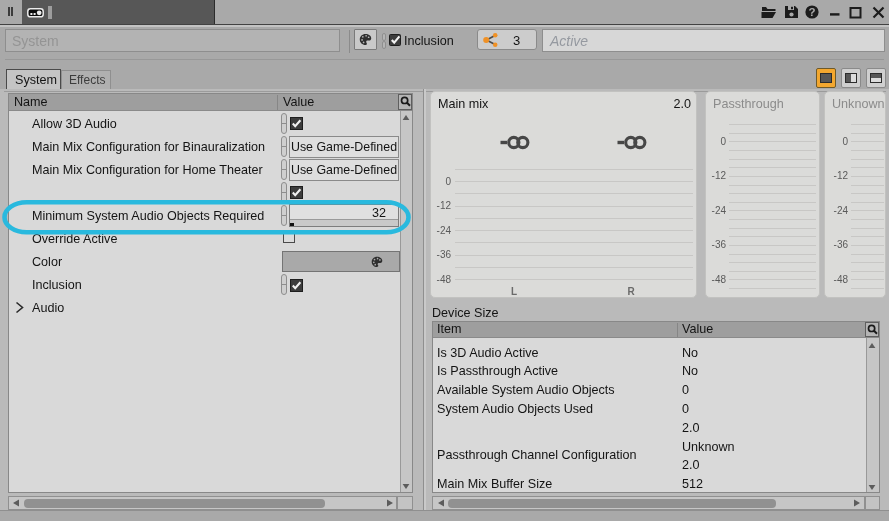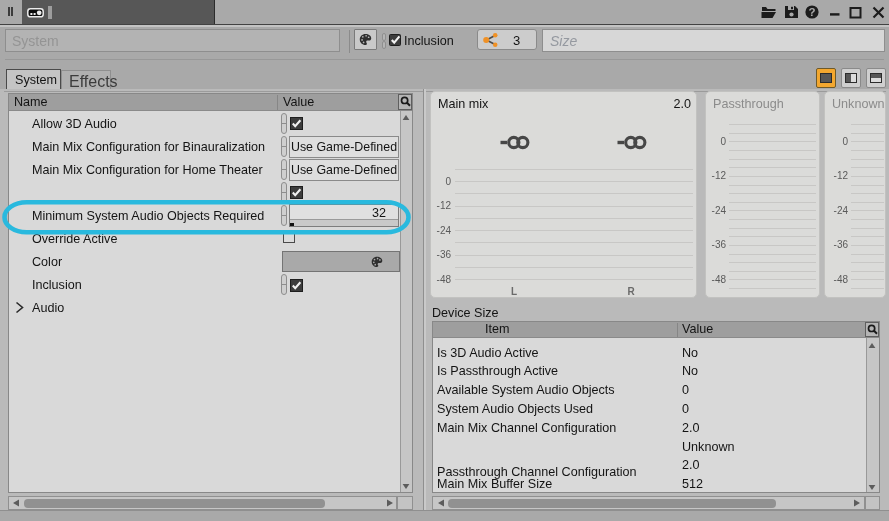--- a/index.html
+++ b/index.html
@@ -90,29 +90,29 @@
   <div class="abs" style="left:477px;top:29px;width:60px;height:21px;background:#cccccc;border:1px solid #8a8a8a;border-radius:3px;box-sizing:border-box;"></div>
   <svg class="abs" style="left:482px;top:31px;" width="18" height="18" viewBox="0 0 18 18">
     <path d="M4.5 9 L13 4.5 M4.5 9 L13 13.5" stroke="#4c4c4c" stroke-width="1.6"></path>
     <circle cx="4.2" cy="9" r="3" fill="#ef9126"></circle>
     <circle cx="13.2" cy="4.3" r="2.3" fill="#ef9126"></circle>
     <circle cx="13.2" cy="13.7" r="2.3" fill="#ef9126"></circle>
   </svg>
   <div class="txt" style="left:513px;top:33px;font-size:13px;">3</div>
 
   <div class="abs" style="left:542px;top:29px;width:343px;height:23px;background:#d7d7d7;border:1px solid #8e8e8e;box-sizing:border-box;"></div>
-  <div class="txt" style="left:550px;top:33px;color:#9599a0;font-size:14px;font-style:italic;">Size</div>
+  <div class="txt" style="left:550px;top:33px;color:#9599a0;font-size:14px;font-style:italic;">Active</div>
 
   <div class="abs" style="left:5px;top:59px;width:879px;height:1px;background:#989898;"></div>
 
   <div class="abs" style="left:0;top:60px;width:889px;height:29px;background:#a9a9a9;"></div>
   <div class="abs" style="left:6px;top:69px;width:55px;height:21px;background:#c4c4c4;border:1px solid #4a4a4a;border-bottom:none;box-sizing:border-box;"></div>
   <div class="txt" style="left:15px;top:73px;font-size:12.6px;">System</div>
   <div class="abs" style="left:61px;top:70px;width:50px;height:19px;background:#b0b0b0;border:1px solid #8f8f8f;border-bottom:none;box-sizing:border-box;"></div>
-  <div class="txt" style="left:69px;top:73px;color:#3c3c3c;font-size:16px;">Effects</div>
+  <div class="txt" style="left:69px;top:73px;color:#3c3c3c;font-size:12px;">Effects</div>
 
   <div class="abs" style="left:0;top:89px;width:889px;height:421px;background:#bababa;"></div>
   <div class="abs" style="left:0;top:510px;width:889px;height:11px;background:#a9a9a9;border-top:1px solid #8f8f8f;box-sizing:border-box;"></div>
   <div class="abs" style="left:4px;top:91px;width:882px;height:1px;background:#9b9b9b;"></div>
 
   <div class="abs" style="left:816px;top:68px;width:20px;height:20px;background:#f3a72f;border:1px solid #6e5a2a;border-radius:2px;box-sizing:border-box;"></div>
   <div class="abs" style="left:820px;top:73px;width:12px;height:10px;background:#565656;border:1px solid #2c2c2c;box-sizing:border-box;"></div>
   <div class="abs" style="left:841px;top:68px;width:20px;height:20px;background:#cfcfcf;border:1px solid #8a8a8a;border-radius:2px;box-sizing:border-box;"></div>
   <div class="abs" style="left:845px;top:73px;width:12px;height:10px;background:#dcdcdc;border:1px solid #2c2c2c;box-sizing:border-box;"></div>
   <div class="abs" style="left:846px;top:74px;width:5px;height:8px;background:#565656;"></div>
@@ -289,39 +289,38 @@
   <div class="tick" style="left:851px;top:279.4px;width:33px;"></div>
   <div class="tick" style="left:851px;top:288.0px;width:33px;"></div>
   <div class="mlabel" style="left:824px;top:135.9px;">0</div>
   <div class="mlabel" style="left:824px;top:170.4px;">-12</div>
   <div class="mlabel" style="left:824px;top:204.9px;">-24</div>
   <div class="mlabel" style="left:824px;top:239.3px;">-36</div>
   <div class="mlabel" style="left:824px;top:273.8px;">-48</div>
   <div class="txt" style="left:432px;top:306px;">Device Size</div>
   <div class="abs" style="left:432px;top:321px;width:448px;height:172px;background:#d9d9d9;border:1px solid #888;box-sizing:border-box;"></div>
   <div class="abs" style="left:433px;top:322px;width:446px;height:16px;background:#9e9e9e;border-bottom:1px solid #8a8a8a;box-sizing:border-box;"></div>
-  <div class="txt" style="left:437px;top:322px;margin-left:48px;">Item</div>
+  <div class="txt" style="left:437px;top:322px;">Item</div>
   <div class="abs" style="left:677px;top:323px;width:1px;height:14px;background:#868686;"></div>
   <div class="txt" style="left:682px;top:322px;">Value</div>
   <div class="abs" style="left:865px;top:322px;width:14px;height:15px;background:#b5b5b5;border:1px solid #5f5f5f;box-sizing:border-box;"></div>
   <svg class="abs" style="left:866px;top:323px;" width="13" height="13" viewBox="0 0 13 13">
       <circle cx="5.6" cy="5.4" r="3.1" fill="none" stroke="#1a1a1a" stroke-width="1.7"></circle>
       <path d="M8 7.8 L11 10.8" stroke="#1a1a1a" stroke-width="2"></path>
     </svg>
   <div class="txt" style="left:437px;top:345.5px;">Is 3D Audio Active</div>
   <div class="txt" style="left:682px;top:345.5px;">No</div>
   <div class="txt" style="left:437px;top:364.3px;">Is Passthrough Active</div>
   <div class="txt" style="left:682px;top:364.3px;">No</div>
   <div class="txt" style="left:437px;top:383.1px;">Available System Audio Objects</div>
   <div class="txt" style="left:682px;top:383.1px;">0</div>
   <div class="txt" style="left:437px;top:401.9px;">System Audio Objects Used</div>
   <div class="txt" style="left:682px;top:401.9px;">0</div>
-  <div class="txt" style="left:437px;top:420.7px;">Main Mix Channel Configuration</div>
   <div class="txt" style="left:682px;top:420.7px;">2.0</div>
-  <div class="txt" style="left:437px;top:465px;">Passthrough Channel Configuration</div>
+  <div class="txt" style="left:437px;top:448px;">Passthrough Channel Configuration</div>
   <div class="txt" style="left:682px;top:439.5px;">Unknown</div>
   <div class="txt" style="left:682px;top:458.3px;">2.0</div>
   <div class="txt" style="left:437px;top:477.1px;">Main Mix Buffer Size</div>
   <div class="txt" style="left:682px;top:477.1px;">512</div>
   <div class="abs" style="left:866px;top:338px;width:13px;height:154px;background:#c6c6c6;border-left:1px solid #999;box-sizing:border-box;"></div>
   <svg class="abs" style="left:868px;top:342px;" width="8" height="7" viewBox="0 0 10 8">
       <path d="M5 1 L9.2 7 L0.8 7 z" fill="#5c5c5c"></path>
     </svg>
   <svg class="abs" style="left:868px;top:484px;" width="8" height="7" viewBox="0 0 10 8">
       <path d="M5 7 L9.2 1 L0.8 1 z" fill="#5c5c5c"></path>

